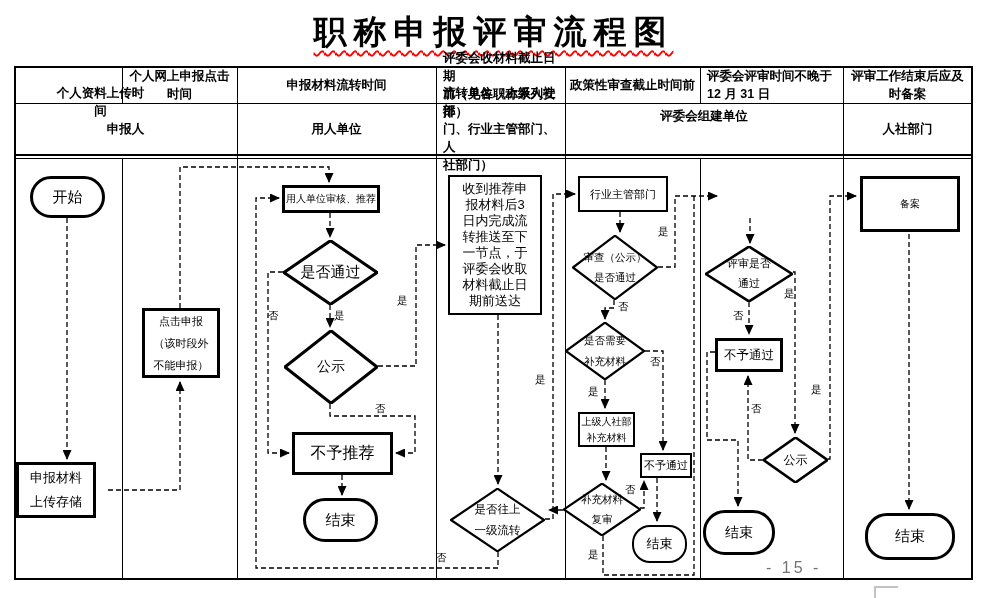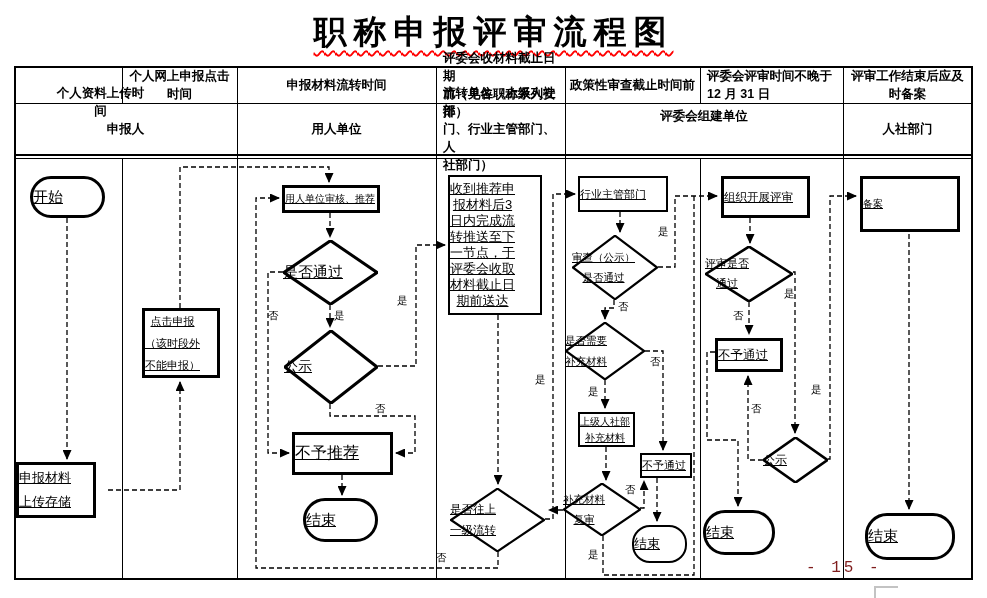--- a/index.html
+++ b/index.html
@@ -6,32 +6,32 @@
   #canvas{position:relative;width:987px;height:598px;background:#fff;overflow:hidden;
           font-family:"Liberation Sans","DejaVu Sans",sans-serif;color:#000;}
   .line{position:absolute;background:#000;}
   #page-title{position:absolute;left:0;top:10px;width:987px;text-align:center;
     font-size:33px;font-weight:700;letter-spacing:7px;
     text-decoration:underline wavy #ff0000 2px;text-underline-offset:7px;}
   .cell{position:absolute;display:flex;align-items:center;justify-content:center;
     text-align:center;font-weight:700;font-size:12.5px;line-height:1.45;white-space:pre-line;}
   .cell.left{justify-content:flex-start;text-align:left;padding-left:6px;padding-right:4px;box-sizing:border-box;}
   #edges{position:absolute;left:0;top:0;z-index:2;}
-  .node{position:absolute;display:flex;align-items:center;justify-content:flex-start;
-    text-align:center;white-space:pre-line;background:#fff;box-sizing:border-box;z-index:3;text-decoration:underline;}
+  .node{position:absolute;display:flex;align-items:center;justify-content:center;
+    text-align:center;white-space:pre-line;background:#fff;box-sizing:border-box;z-index:3;}
   .rect{border:2px solid #000;}
   .rect.thick{border-width:3px;}
   .stadium{border:3px solid #000;border-radius:22px;}
   .stadium.thin{border-width:2px;border-radius:18px;}
   .diamond{background:transparent;border:none;}
   .diamond svg{position:absolute;left:0;top:0;width:100%;height:100%;}
   .diamond .dt{position:relative;z-index:1;}
   .elabel{position:absolute;font-size:10.5px;z-index:4;}
-  #page-number{position:absolute;left:806px;top:559px;font-family:Liberation Mono, monospace;
-    font-size:16px;color:#7f1d1d;letter-spacing:3px;z-index:5;}
+  #page-number{position:absolute;left:766px;top:559px;font-family:Liberation Sans, sans-serif;
+    font-size:16px;color:#737373;letter-spacing:3px;z-index:5;}
   #artifact{position:absolute;left:874px;top:586px;width:22px;height:12px;
     border-top:2px solid #c3c3c3;border-left:2px solid #c3c3c3;}
 </style>
 </head>
 <body>
 
 <div id="canvas">
 
   <div id="page-title">职称申报评审流程图</div>
 
@@ -193,23 +193,20 @@
     <span class="dt">补充材料
 复审</span>
   </div>
   <div class="node rect" style="left:640px;top:453px;width:52px;height:25px;font-size:11px;">
     <span class="dt">不予通过</span>
   </div>
   <div class="node stadium thin" style="left:632px;top:525px;width:55px;height:38px;font-size:13px;">
     <span class="dt">结束</span>
   </div>
 
-  <div class="node rect thick" style="left:721px;top:176px;width:89px;height:42px;font-size:11.5px;">
-    <span class="dt">组织开展评审</span>
-  </div>
   <div class="node diamond" style="left:705px;top:246px;width:88px;height:56px;font-size:11px;line-height:1.8;">
     <svg viewBox="0 0 100 100" preserveAspectRatio="none">
         <polygon points="50,1 99,50 50,99 1,50" fill="#fff" stroke="#000" stroke-width="2.6" vector-effect="non-scaling-stroke"></polygon>
       </svg>
     <span class="dt">评审是否
 通过</span>
   </div>
   <div class="node rect thick" style="left:715px;top:338px;width:68px;height:34px;font-size:12.5px;">
     <span class="dt">不予通过</span>
   </div>

